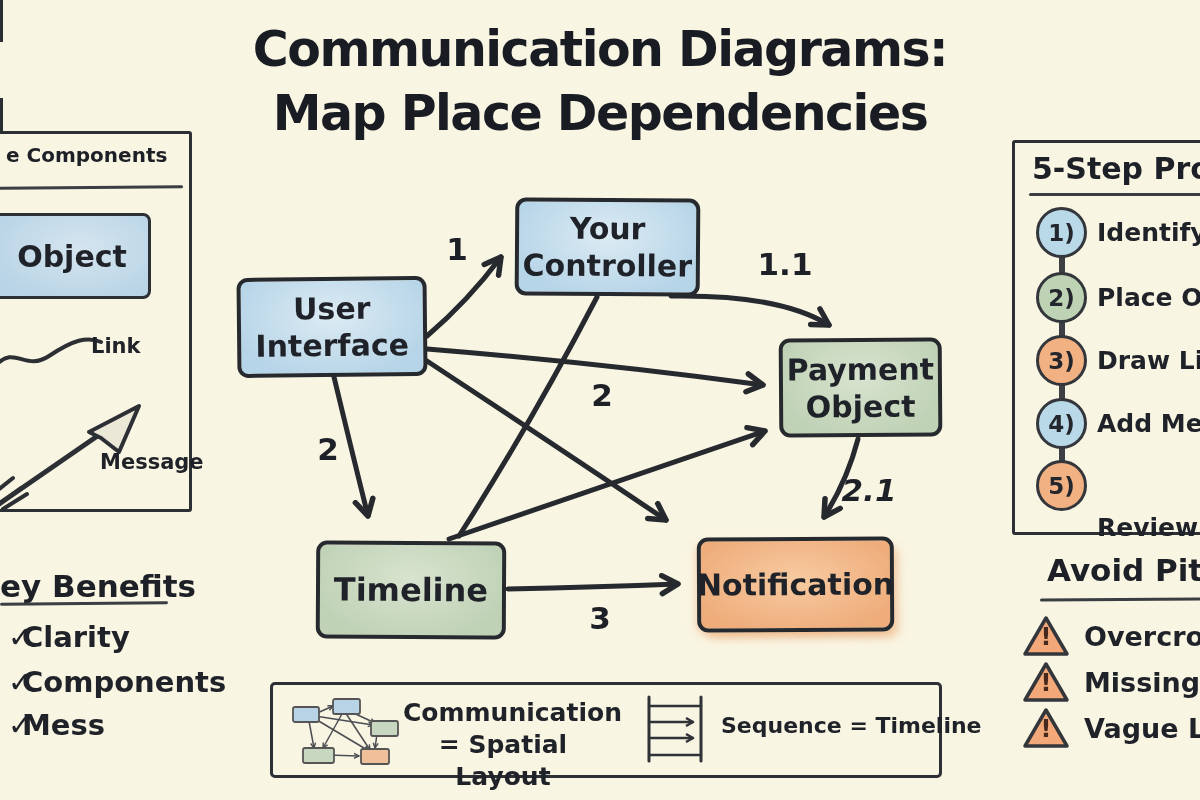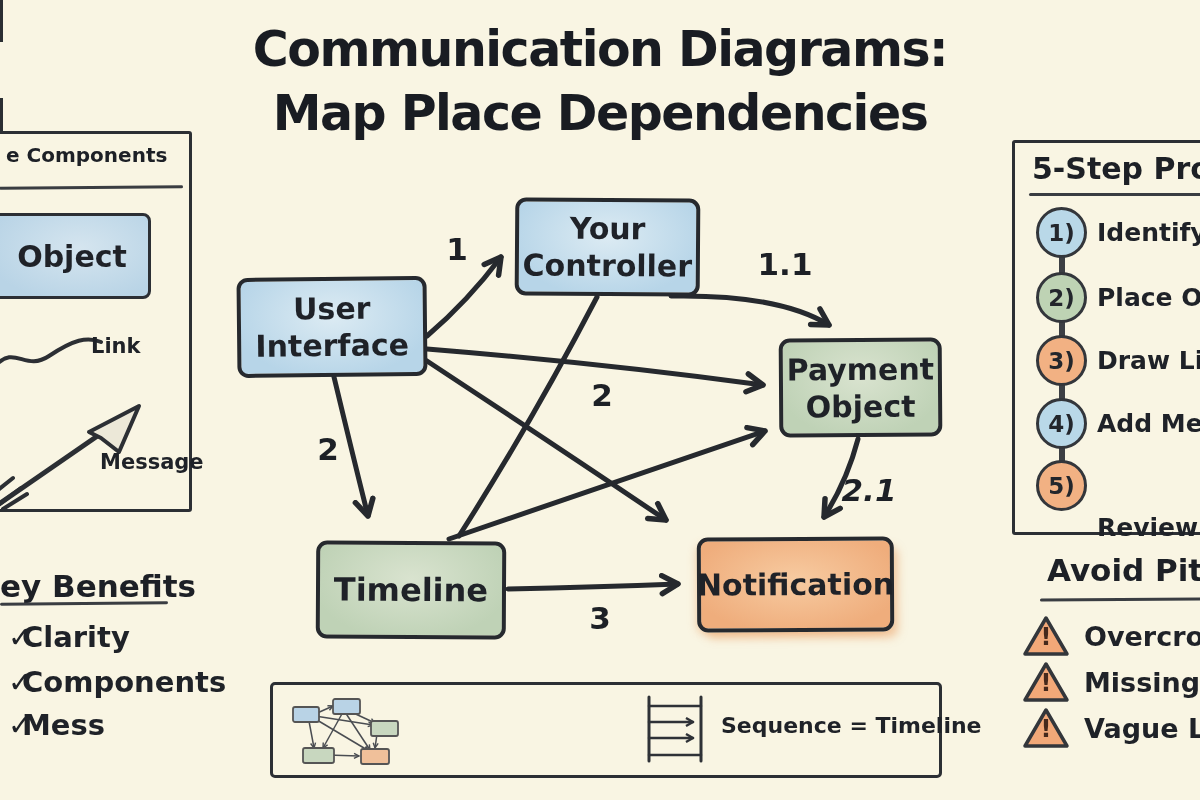--- a/index.html
+++ b/index.html
@@ -208,20 +208,22 @@
       </g>
       <g stroke="#555" stroke-width="1.8">
         <rect x="8" y="14" width="26" height="15" rx="2" fill="#b9d3e6"></rect>
         <rect x="48" y="6" width="27" height="15" rx="2" fill="#b9d3e6"></rect>
         <rect x="86" y="28" width="27" height="15" rx="2" fill="#c8d7bf"></rect>
         <rect x="18" y="55" width="31" height="15" rx="2" fill="#c8d7bf"></rect>
         <rect x="76" y="56" width="28" height="15" rx="2" fill="#f0c09a"></rect>
       </g>
     </svg>
     <div class="legend-text" style="left:130px;top:12px;width:200px;font-size:25px;line-height:32px;">
+      <div>Communication</div>
+      <div>= Spatial Layout</div>
     </div>
     <svg style="position:absolute;left:366px;top:8px;" width="72" height="74" viewBox="0 0 72 74">
       <g stroke="#2f3237" stroke-width="3" fill="none" stroke-linecap="round">
         <path d="M10 4 L10 68"></path>
           <path d="M62 4 L62 68"></path>
       </g>
       <g stroke="#2f3237" stroke-width="2.5" fill="none" stroke-linecap="round">
         <path d="M10 13 L62 13"></path>
         <path d="M10 29 L54 29" marker-end="url(#ahм)"></path>
         <path d="M10 45 L54 45" marker-end="url(#ahм)"></path>

